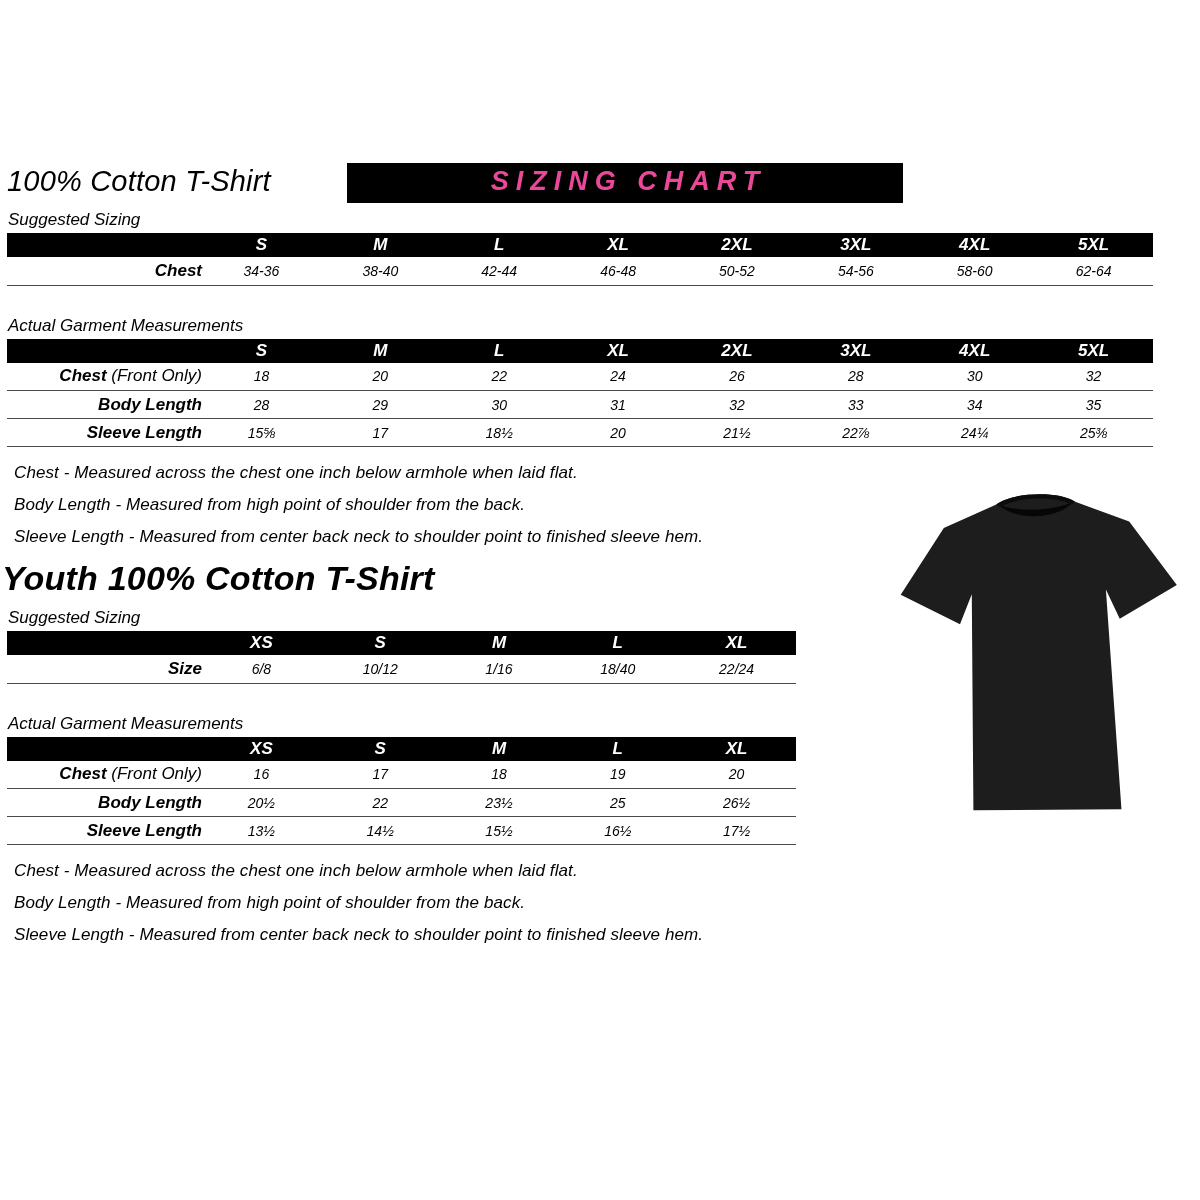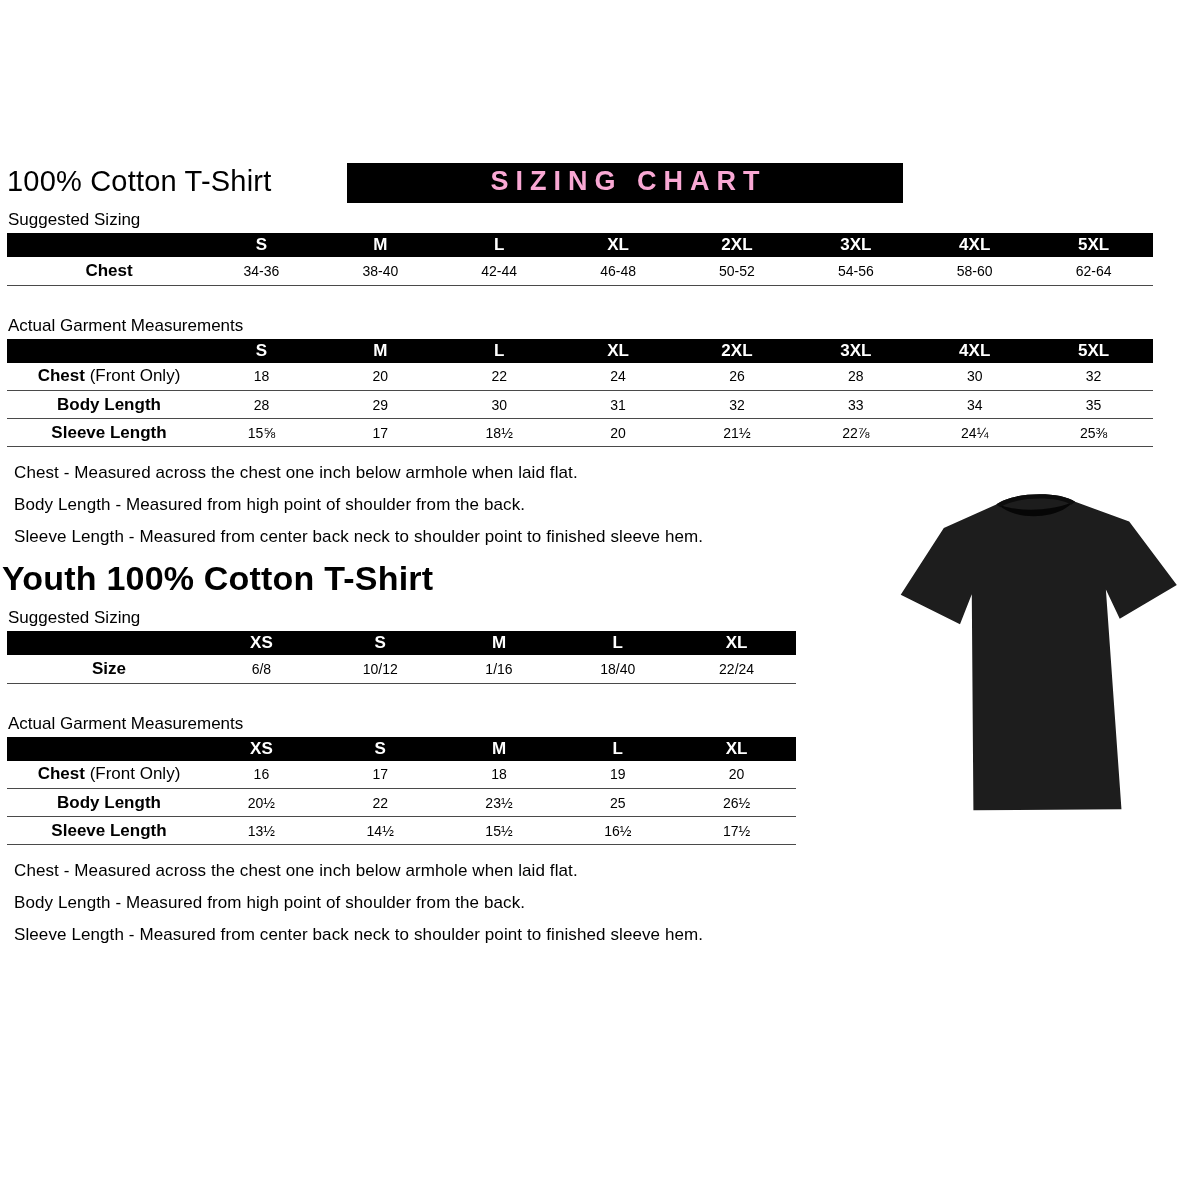--- a/index.html
+++ b/index.html
@@ -4,42 +4,42 @@
 <style>
   * { margin:0; padding:0; box-sizing:border-box; }
   html,body { background:#fff; }
   body {
     width:1200px; height:1200px;
     position:relative;
     font-family:"Liberation Sans", sans-serif;
     color:#000;
     overflow:hidden;
   }
-  .page { padding:163px 44px 0 7px; width:1200px; }
+  .page { padding:163px 44px 0 7px; width:1200px;font-style:italic; }
 
   .top-row { display:flex; align-items:flex-start; margin-bottom:4px; }
   .adult-title { font-size:29px; font-weight:normal; flex:0 0 340px; padding-top:2px; letter-spacing:0.2px; }
   .banner {
-    flex:0 0 556px; background:#000; color:#f9a8d4; text-align:center;
+    flex:0 0 556px; background:#000; color:#ec4899; text-align:center;
     font-size:27px; font-weight:bold; letter-spacing:7px; padding:3px 0 6px 7px;
   }
 
   .section-label { font-size:17px; margin:7px 0 3px 1px; }
   .gap-top { margin-top:30px; }
 
   table { border-collapse:collapse; table-layout:fixed; }
   .adult-table { width:1146px; }
   .youth-table { width:789px; }
   thead th {
     background:#000; color:#fff; font-weight:bold; font-size:17px;
     height:24px; text-align:center; padding:0;
   }
   thead th:first-child { width:195px; }
   tbody tr { border-bottom:1px solid #4a4a4a; height:28px; }
-  tbody th { text-align:center; font-weight:bold; font-size:17px; padding-left:9px; }
+  tbody th { text-align:right; font-weight:bold; font-size:17px; padding-left:9px; }
   tbody td { text-align:center; font-size:14px; }
   .row-label-suffix { font-weight:normal; }
 
   .notes { margin:16px 0 0 7px; }
   .notes p { font-size:17px; margin-bottom:12px; letter-spacing:0.1px; }
 
   .youth-title { font-size:34px; font-weight:bold; margin:8px 0 10px -5px; letter-spacing:0.2px; }
 
   .tshirt { position:absolute; left:893px; top:468px; width:296px; height:372px; transform:rotate(-2deg); }
   .tshirt svg { display:block; width:100%; height:100%; }

